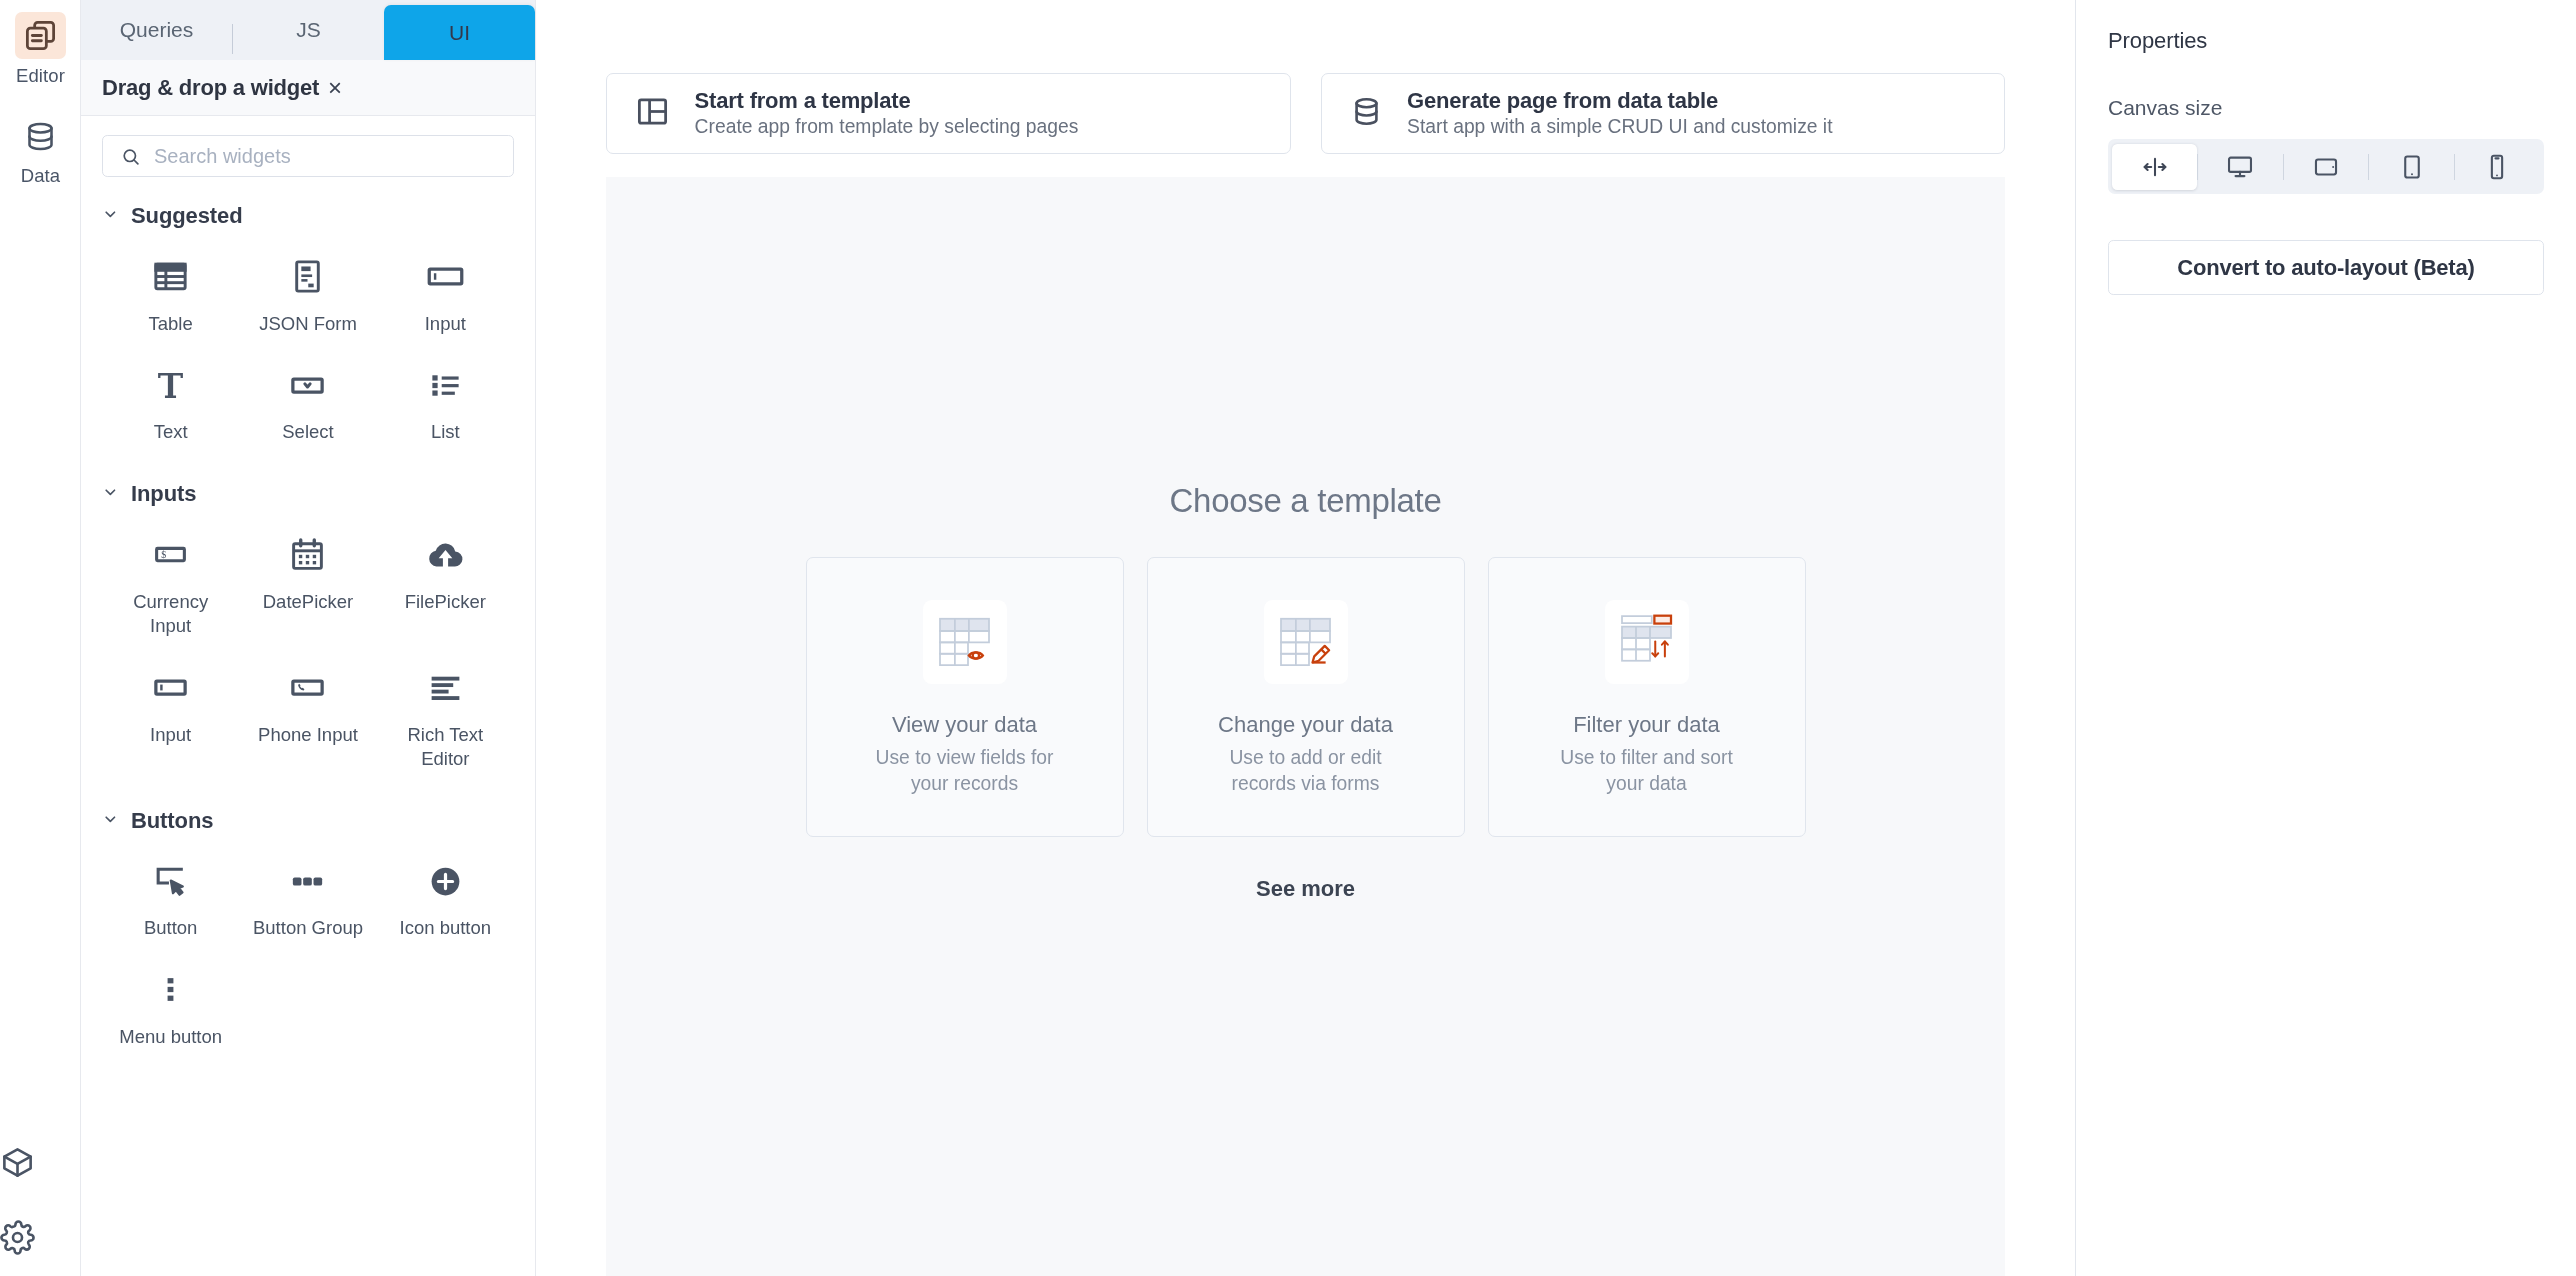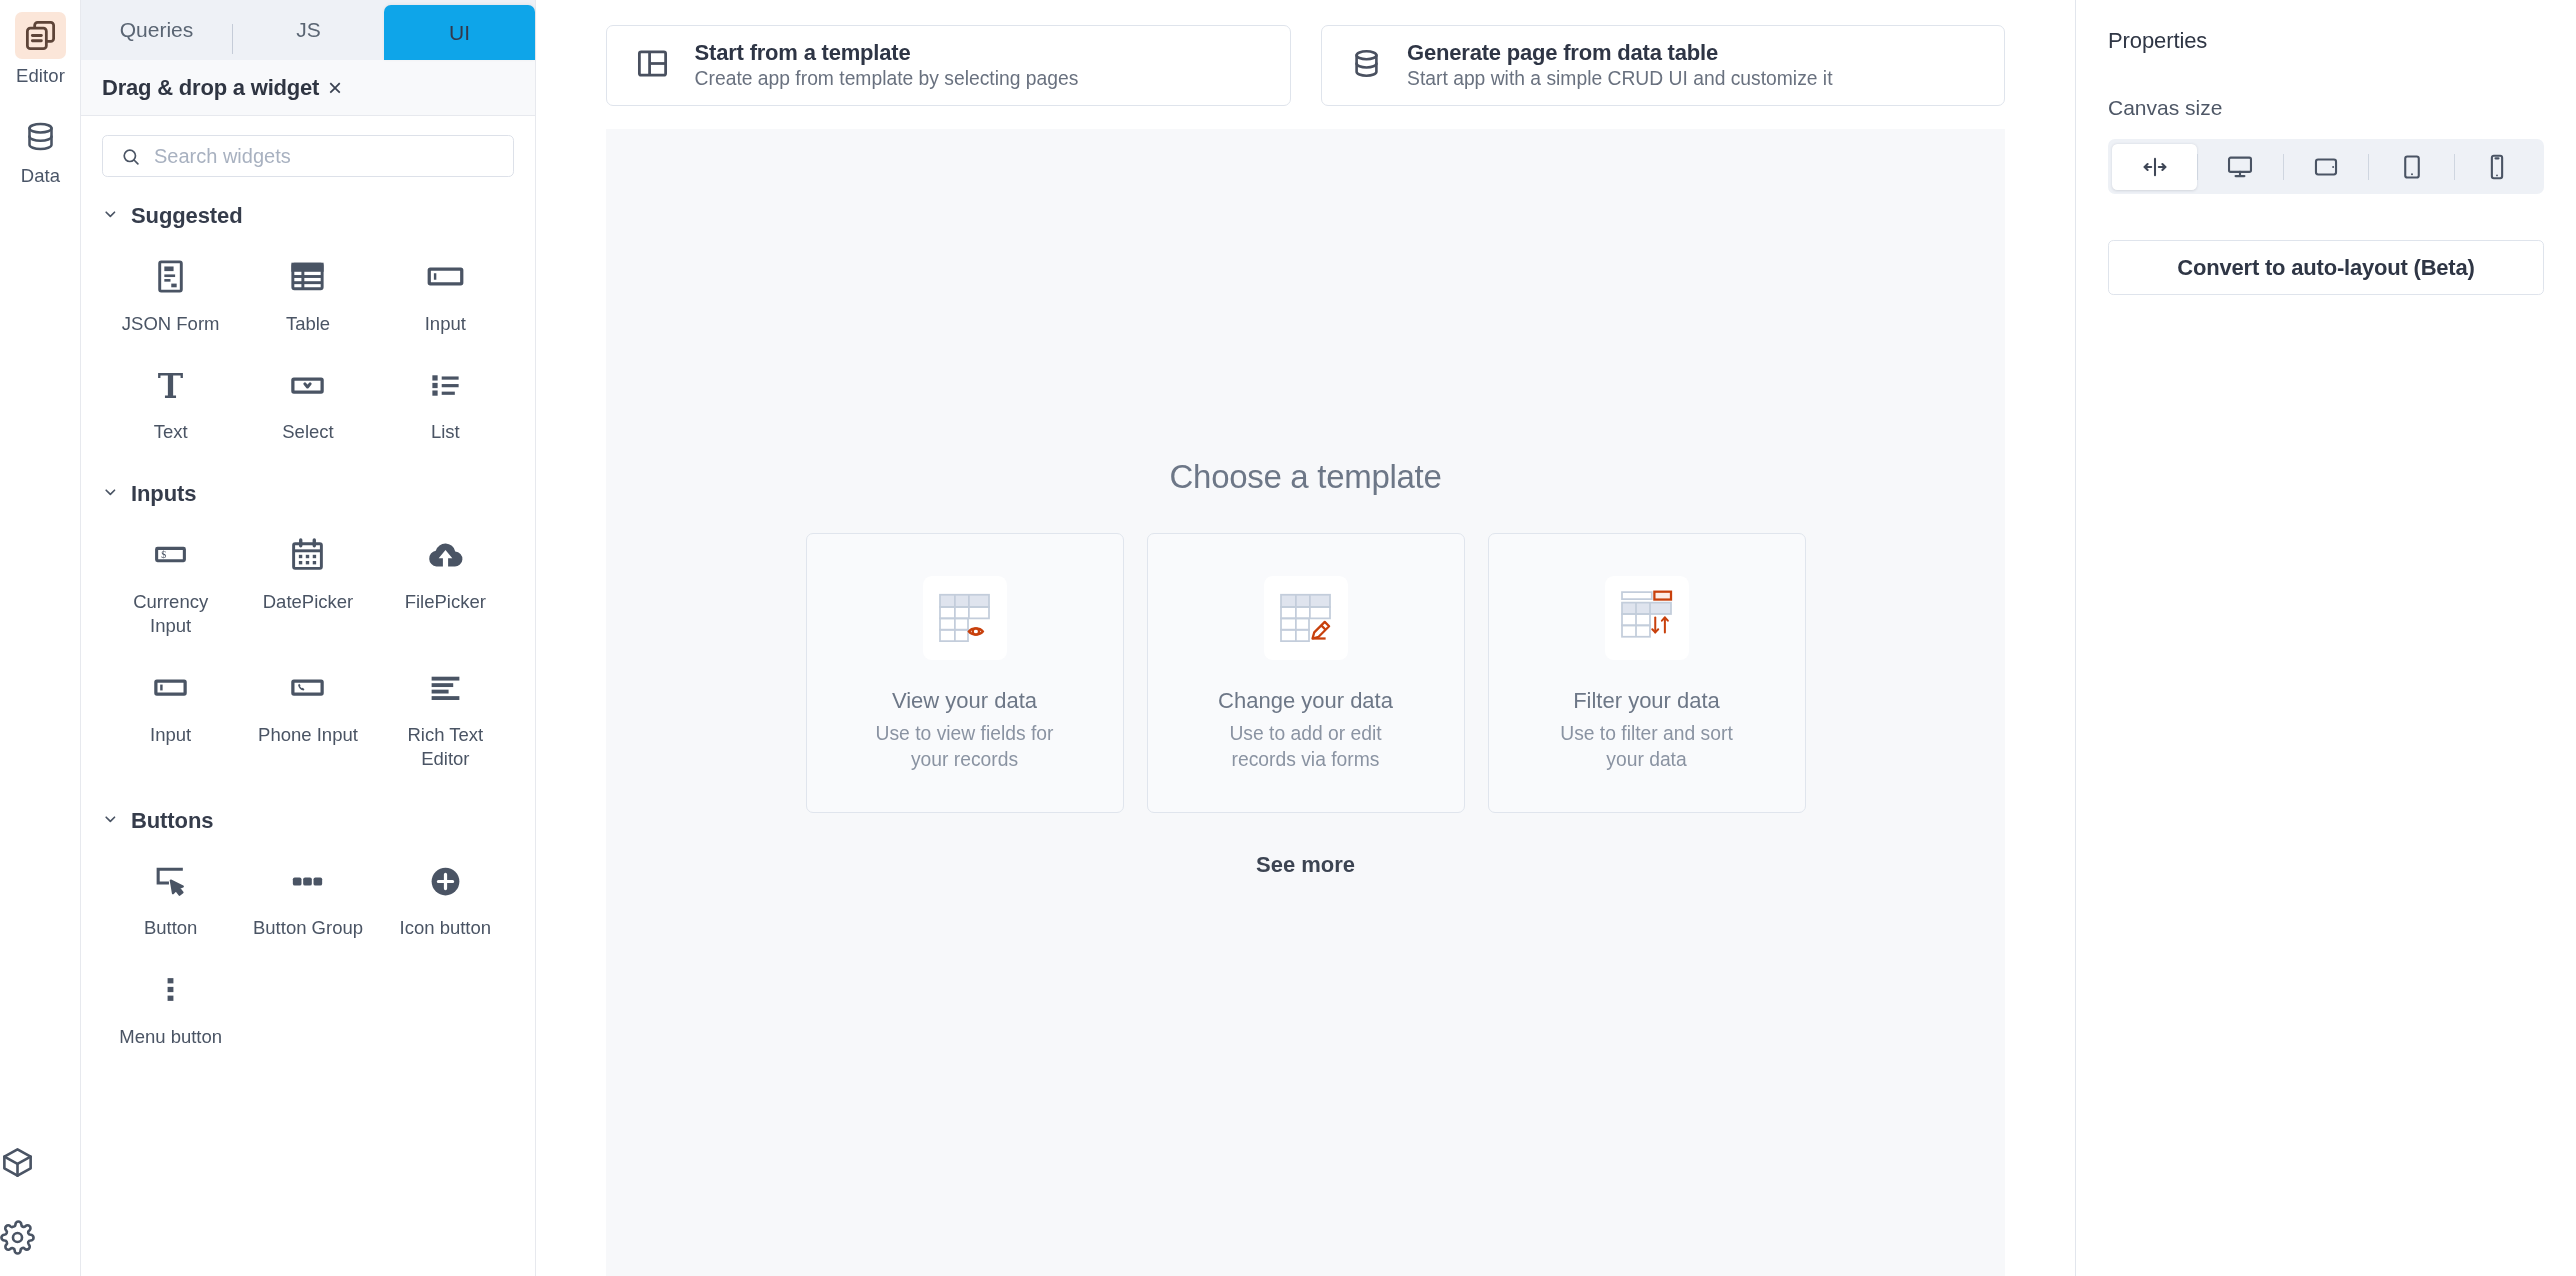--- a/index.html
+++ b/index.html
@@ -89,21 +89,21 @@
     padding: 14px 3.5px 10.6px; cursor: grab; border-radius: 5.3px;
   }
   .cell-ic { height: 49px; display: flex; align-items: center; justify-content: center; }
   .cell-label {
     margin-top: 10.6px; font-size: 18.5px; color: #4a5464;
     text-align: center; line-height: 1.32; max-width: 114px;
   }
 
   
   .center { flex: 1; display: flex; flex-direction: column; background: #ffffff; min-width: 0; }
-  .promos { display: flex; gap: 30px; padding: 24.6px 70px 0 70px; }
+  .promos { display: flex; gap: 30px; padding: 24.6px 70px 0 70px; margin-top: 48px; }
   .promo {
     flex: 1; border: 0.9px solid #dfe4ec; border-radius: 7px;
     background: #fff; height: 81px; display: flex; align-items: center;
     gap: 24.6px; padding: 0 28px; cursor: pointer;
   }
   .promo-txt { display: flex; flex-direction: column; gap: 2.6px; }
   .promo-t { font-size: 22px; font-weight: 700; color: #2e3545; letter-spacing: -0.2px; }
   .promo-s { font-size: 19.3px; color: #69717f; }
 
   .canvas-area { flex: 1; padding: 23px 70px 0 70px; min-height: 0; }
@@ -230,41 +230,41 @@
               <polyline points="6 9 12 15 18 9"></polyline>
             </svg>
         </span>
         <span class="group-title">Suggested</span>
       </div>
 
       <div class="grid">
         <div class="cell">
           <div class="cell-ic">
             <svg width="37" height="37" viewBox="0 0 24 24" fill="none" stroke="#4a5464" stroke-width="1.9">
+              <rect x="2.5" y="4" width="19" height="16" rx="1"></rect>
+              <rect x="2.5" y="4" width="19" height="4" fill="#4a5464"></rect>
+              <line x1="2.5" y1="12" x2="21.5" y2="12"></line>
+                <line x1="2.5" y1="16" x2="21.5" y2="16"></line>
+              <line x1="9" y1="8" x2="9" y2="20"></line>
+            </svg>
+          </div>
+          <div class="cell-label">Table</div>
+        </div>
+
+        <div class="cell">
+          <div class="cell-ic">
+            <svg width="37" height="37" viewBox="0 0 24 24" fill="none" stroke="#4a5464" stroke-width="1.9">
               <rect x="5" y="2.5" width="14" height="19" rx="1"></rect>
               <rect x="8" y="5.5" width="6" height="3" fill="#4a5464" stroke="none"></rect>
               <line x1="8" y1="11.5" x2="15" y2="11.5" stroke-width="1.7"></line>
               <line x1="8" y1="14.5" x2="12" y2="14.5" stroke-width="1.7"></line>
               <rect x="12.5" y="16.6" width="3.5" height="2.4" fill="#4a5464" stroke="none"></rect>
             </svg>
           </div>
           <div class="cell-label">JSON Form</div>
-        </div>
-
-        <div class="cell">
-          <div class="cell-ic">
-            <svg width="37" height="37" viewBox="0 0 24 24" fill="none" stroke="#4a5464" stroke-width="1.9">
-              <rect x="2.5" y="4" width="19" height="16" rx="1"></rect>
-              <rect x="2.5" y="4" width="19" height="4" fill="#4a5464"></rect>
-              <line x1="2.5" y1="12" x2="21.5" y2="12"></line>
-                <line x1="2.5" y1="16" x2="21.5" y2="16"></line>
-              <line x1="9" y1="8" x2="9" y2="20"></line>
-            </svg>
-          </div>
-          <div class="cell-label">Table</div>
         </div>
 
         <div class="cell">
           <div class="cell-ic">
             <svg width="39" height="39" viewBox="0 0 24 24" fill="none" stroke="#4a5464" stroke-width="2">
               <rect x="2" y="7.5" width="20" height="9" rx="0.6"></rect>
               <line x1="5.6" y1="10" x2="5.6" y2="14" stroke-width="1.5"></line>
             </svg>
           </div>
           <div class="cell-label">Input</div>

